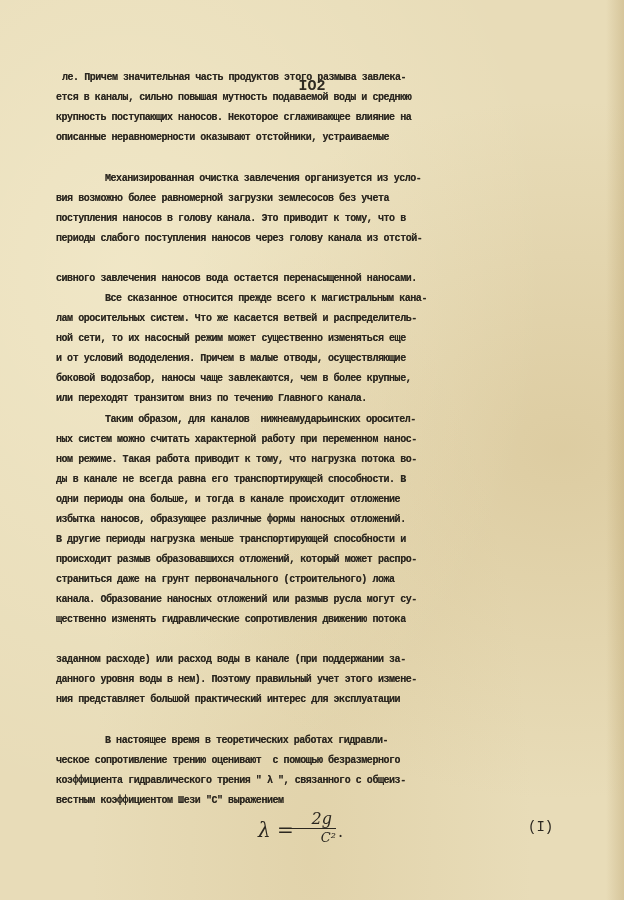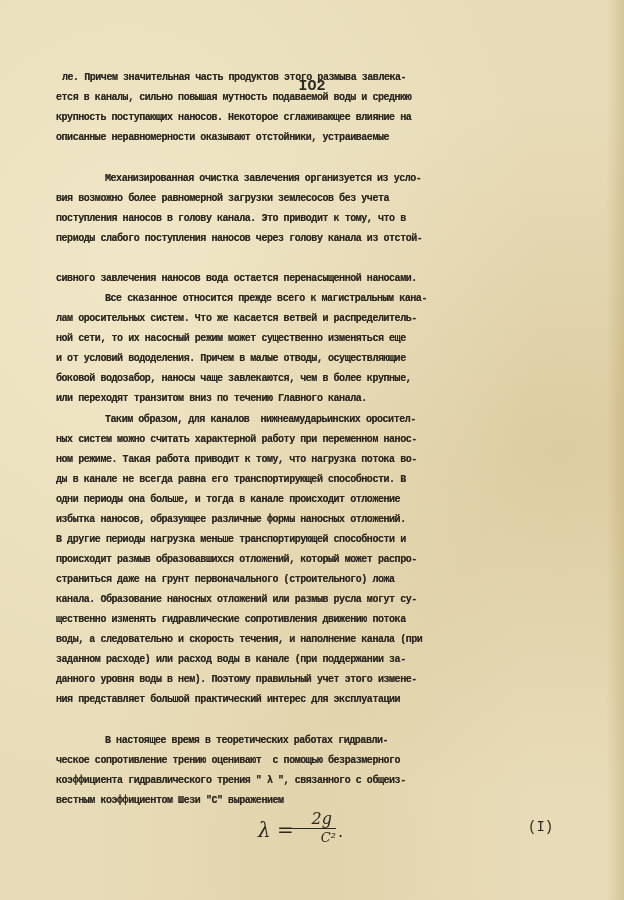--- a/index.html
+++ b/index.html
@@ -69,21 +69,20 @@
   <div class="line" style="top:432px">ных систем можно считать характерной работу при переменном нанос-</div>
   <div class="line" style="top:452px">ном режиме. Такая работа приводит к тому, что нагрузка потока во-</div>
   <div class="line" style="top:472px">ды в канале не всегда равна его транспортирующей способности. В</div>
   <div class="line" style="top:492px">одни периоды она больше, и тогда в канале происходит отложение</div>
   <div class="line" style="top:512px">избытка наносов, образующее различные формы наносных отложений.</div>
   <div class="line" style="top:532px">В другие периоды нагрузка меньше транспортирующей способности и</div>
   <div class="line" style="top:552px">происходит размыв образовавшихся отложений, который может распро-</div>
   <div class="line" style="top:572px">страниться даже на грунт первоначального (строительного) ложа</div>
   <div class="line" style="top:592px">канала. Образование наносных отложений или размыв русла могут су-</div>
   <div class="line" style="top:612px">щественно изменять гидравлические сопротивления движению потока</div>
-  <div class="line" style="top:632px">воды, а следовательно и скорость течения, и наполнение канала (при</div>
   <div class="line" style="top:652px">заданном расходе) или расход воды в канале (при поддержании за-</div>
   <div class="line" style="top:672px">данного уровня воды в нем). Поэтому правильный учет этого измене-</div>
   <div class="line" style="top:692px">ния представляет большой практический интерес для эксплуатации</div>
 
   <div class="line" style="top:733px;left:105px">В настоящее время в теоретических работах гидравли-</div>
   <div class="line" style="top:753px">ческое сопротивление трению оценивают  с помощью безразмерного</div>
   <div class="line" style="top:773px">коэффициента гидравлического трения " λ ", связанного с общеиз-</div>
   <div class="line" style="top:793px">вестным коэффициентом Шези "С" выражением</div>
 
   <div class="formula">

